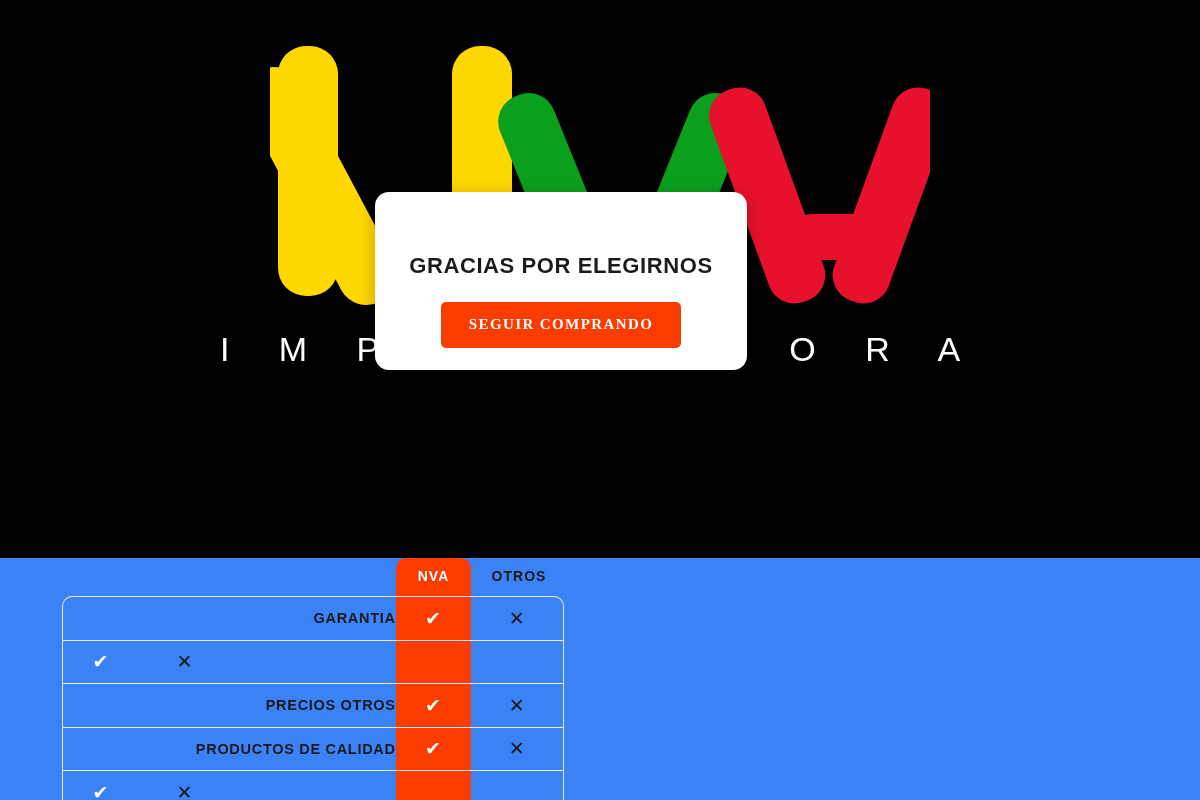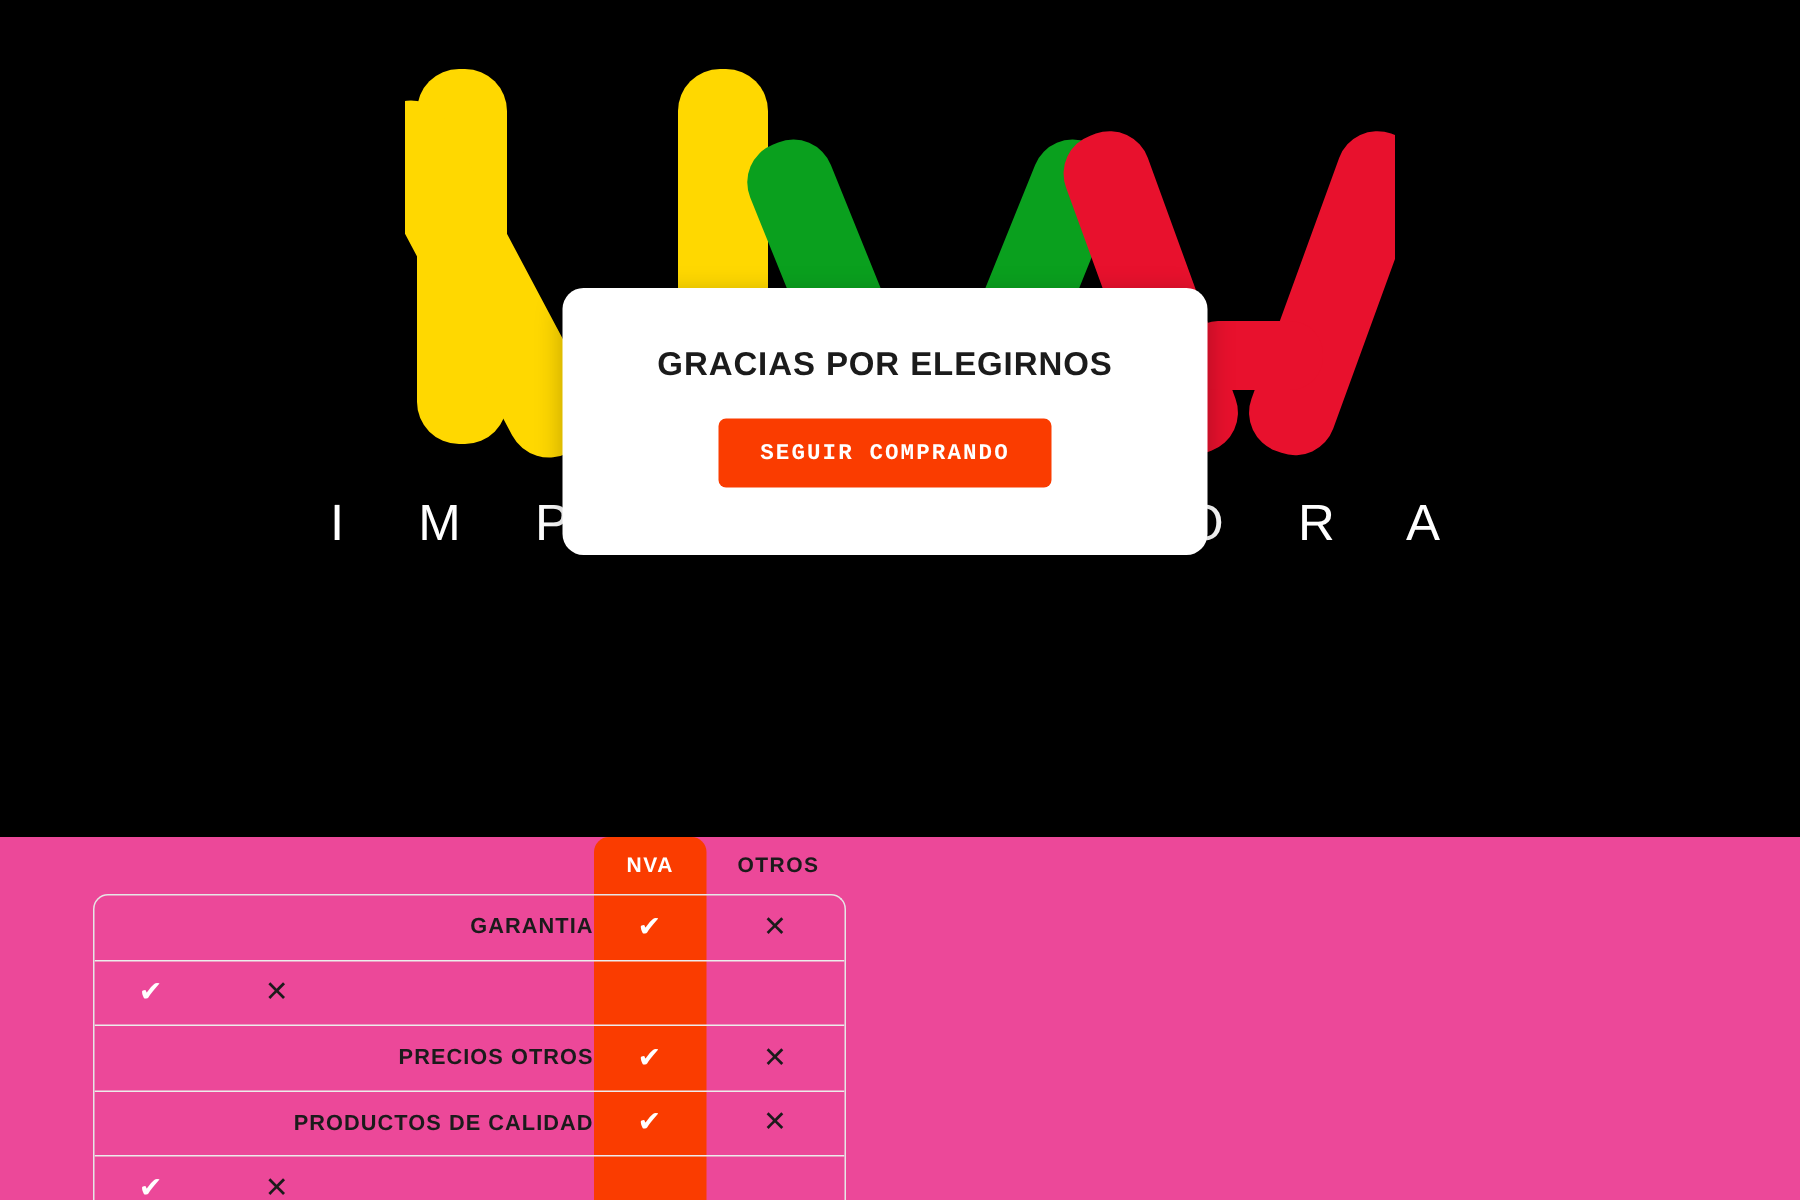--- a/index.html
+++ b/index.html
@@ -41,29 +41,29 @@
     letter-spacing: 20px;
     font-weight: 400;
     font-family: "Liberation Sans", sans-serif;
   }
 
   
   .modal {
     position: absolute;
     left: 375px;
     top: 192px;
-    width: 430px;
+    width: 372px;
     height: 178px;
     background: #ffffff;
     border-radius: 14px;
     box-shadow: 0 4px 18px rgba(0,0,0,0.25);
     display: flex;
     flex-direction: column;
     align-items: center;
-    justify-content: flex-start;
+    justify-content: center;
     padding-top: 38px;
   }
   .modal-title {
     font-size: 22px;
     font-weight: bold;
     letter-spacing: 0.6px;
     color: #1b1b1b;
     text-align: center;
   }
   .modal-btn {
@@ -71,29 +71,29 @@
     background: #fa3c00;
     color: #ffffff;
     border: none;
     border-radius: 5px;
     padding: 0 28px;
     height: 46px;
     font-size: 15px;
     font-weight: bold;
     letter-spacing: 1.4px;
     cursor: pointer;
-    font-family: Liberation Mono, monospace;
+    font-family: Liberation Serif, serif;
   }
 
   
   .lower {
     position: relative;
     width: 1200px;
     height: 242px;
-    background: #ec4899;
+    background: #3b82f6;
   }
 
   
   .table-area {
     position: absolute;
     left: 62px;
     top: 0;
     width: 502px;
   }
 

